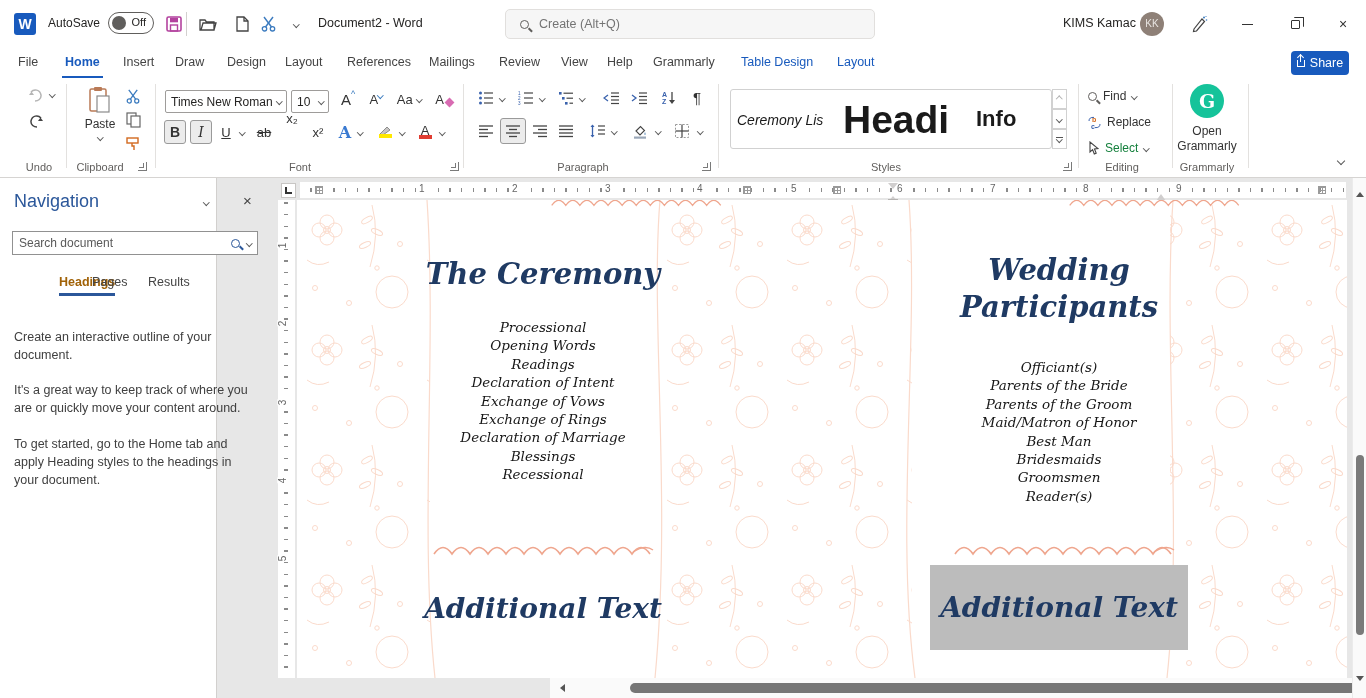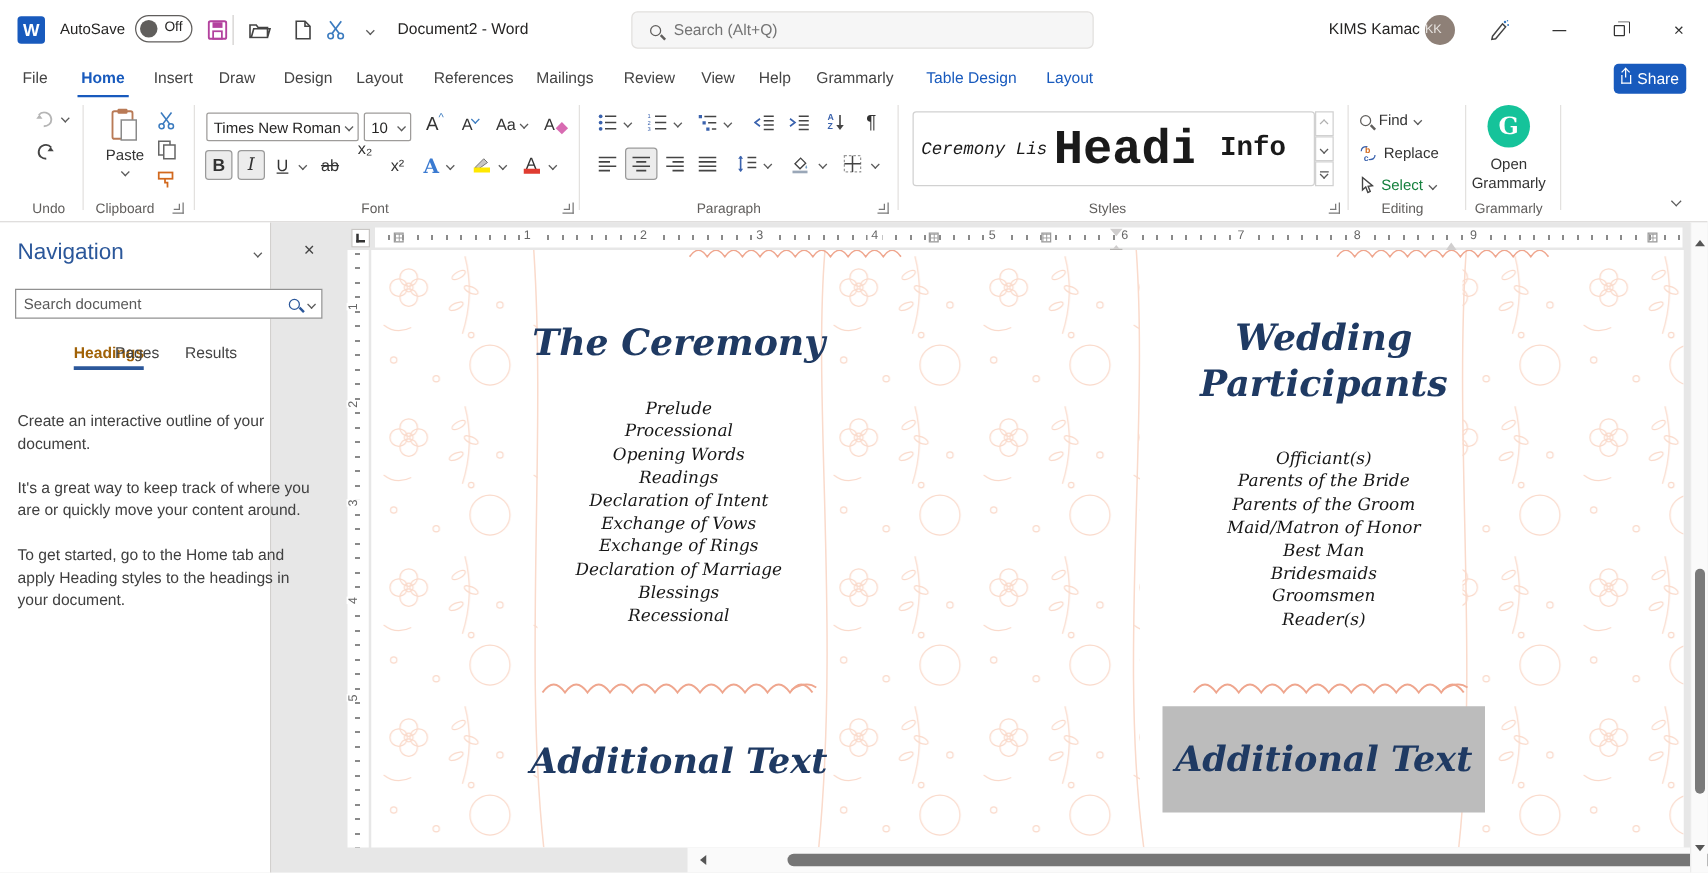--- a/index.html
+++ b/index.html
@@ -17,21 +17,21 @@
   .toggle .knob { position:absolute; left:3px; top:3px; width:14px; height:14px; border-radius:50%; background:#605e5c; }
   .toggle .state { position:absolute; right:7px; top:3px; font-size:11px; color:#252423; }
   .qat-btn { position:absolute; top:10px; width:28px; height:28px; display:flex; align-items:center; justify-content:center; }
   .divider-v { position:absolute; top:12px; width:1px; height:24px; background:#d2d0ce; }
   .doc-title { position:absolute; left:318px; top:16px; font-size:12.5px; color:#252423; }
   .search-box { position:absolute; left:505px; top:9px; width:370px; height:30px; background:#f6f6f6;
     border:1px solid #e1dfdd; border-radius:5px; display:flex; align-items:center; padding-left:14px; gap:10px; }
   .search-box .ph { font-size:12.5px; color:#747474; }
   .user-name { position:absolute; left:1063px; top:16px; font-size:12.5px; color:#252423; }
   .avatar { position:absolute; left:1140px; top:12px; width:24px; height:24px; border-radius:50%; background:#8e8077;
-    color:#e8e4e1; font-size:10px; line-height:24px; }
+    color:#e8e4e1; font-size:10px; text-align:center; line-height:24px; }
   .win-btn { position:absolute; top:0; width:46px; height:48px; display:flex; align-items:center; justify-content:center;
     color:#333; font-size:14px; }
   .min-glyph { width:11px; height:1px; background:#333; }
   .restore-glyph { width:9px; height:9px; border:1px solid #333; border-radius:1px; position:relative; }
   .restore-glyph:before { content:""; position:absolute; left:2px; top:-4px; width:9px; height:9px;
     border-top:1px solid #333; border-right:1px solid #333; border-radius:1px; }
 
   .chev { width:6px; height:6px; border-right:1.4px solid #5a5a5a; border-bottom:1.4px solid #5a5a5a;
     transform:rotate(45deg); display:inline-block; }
   .chev.sm { width:4.5px; height:4.5px; }
@@ -70,21 +70,21 @@
 
   .big-btn { position:absolute; display:flex; flex-direction:column; align-items:center; font-size:12px; color:#333; }
 
   svg.ic { display:block; }
   .g-circle { width:34px; height:34px; border-radius:50%; background:#15c39a; color:#fff; font-weight:bold;
     font-size:19px; text-align:center; line-height:34px; font-family:"DejaVu Serif",serif; }
 
   
   .gallery { position:absolute; left:730px; top:11px; width:322px; height:60px; border:1px solid #d1d1d1;
     border-radius:3px; background:#fff; overflow:hidden; }
-  .style-preview { position:absolute; white-space:nowrap; color:#1a1a1a; font-family:Liberation Mono, monospace; }
+  .style-preview { position:absolute; white-space:nowrap; color:#1a1a1a; font-family:Liberation Sans, sans-serif; }
   .gal-btn { position:absolute; left:1052px; width:15px; height:20px; border:1px solid #d1d1d1; background:#fff;
     display:flex; align-items:center; justify-content:center; }
 
   
   #main { position:absolute; left:0; top:178px; width:1366px; height:520px; background:#e7e7e7; }
 
   
   #navpane { position:absolute; left:0; top:0; width:217px; height:520px; background:#fff; border-right:1px solid #d2d0ce; }
   .nav-title { position:absolute; left:14px; top:13px; font-size:18px; color:#2b579a; }
   .nav-caret { position:absolute; left:204px; top:22px; }
@@ -180,21 +180,21 @@
       <circle cx="3.5" cy="12.8" r="2.2" fill="none" stroke="#3b7bbf" stroke-width="1.3"></circle>
       <circle cx="11.5" cy="12.8" r="2.2" fill="none" stroke="#3b7bbf" stroke-width="1.3"></circle>
     </svg>
   </div>
   <div class="qat-btn" style="left:282px">
     <span class="chev sm"></span>
   </div>
   <span class="doc-title">Document2 - Word</span>
   <div class="search-box">
     <span class="mag"></span>
-    <span class="ph">Search (Alt+Q)</span>
+    <span class="ph">Create (Alt+Q)</span>
   </div>
   <span class="user-name">KIMS Kamac</span>
   <div class="avatar">KK</div>
   <div class="qat-btn" style="left:1185px;top:10px">
     <svg class="ic" width="18" height="18" viewBox="0 0 18 18">
       <path d="M4,14 L12,4 L14.5,6.5 L6.5,16 L3.5,16.5 Z" fill="none" stroke="#444" stroke-width="1.2"></path>
       <circle cx="14" cy="2.5" r="1" fill="#3b7bbf"></circle>
         <circle cx="16.5" cy="5" r="0.8" fill="#3b7bbf"></circle>
       <circle cx="16" cy="1.5" r="0.6" fill="#3b7bbf"></circle>
     </svg>
@@ -618,21 +618,20 @@
 
       <svg class="abs" style="left:250px;top:-6px" width="180" height="18" viewBox="0 0 230 18">
         <path d="M6,12 q9,-13 18,0 q9,-13 18,0 q9,-13 18,0 q9,-13 18,0 q9,-13 18,0 q9,-13 18,0 q9,-13 18,0 q9,-13 18,0 q9,-13 18,0 q9,-13 18,0 q9,-13 18,0 q9,-13 18,0" fill="none" stroke="#efa68e" stroke-width="1.6"></path>
       </svg>
       <svg class="abs" style="left:768px;top:-6px" width="180" height="18" viewBox="0 0 230 18">
         <path d="M6,12 q9,-13 18,0 q9,-13 18,0 q9,-13 18,0 q9,-13 18,0 q9,-13 18,0 q9,-13 18,0 q9,-13 18,0 q9,-13 18,0 q9,-13 18,0 q9,-13 18,0 q9,-13 18,0 q9,-13 18,0" fill="none" stroke="#efa68e" stroke-width="1.6"></path>
       </svg>
 
       <div class="doc-h" style="left:100px;top:56px;width:292px">The Ceremony</div>
       <div class="doc-list doc-serif" style="left:60px;top:118px;width:372px">
-        <div>Prelude</div>
         <div>Processional</div>
         <div>Opening Words</div>
         <div>Readings</div>
         <div>Declaration of Intent</div>
         <div>Exchange of Vows</div>
         <div>Exchange of Rings</div>
         <div>Declaration of Marriage</div>
         <div>Blessings</div>
         <div>Recessional</div>
       </div>

